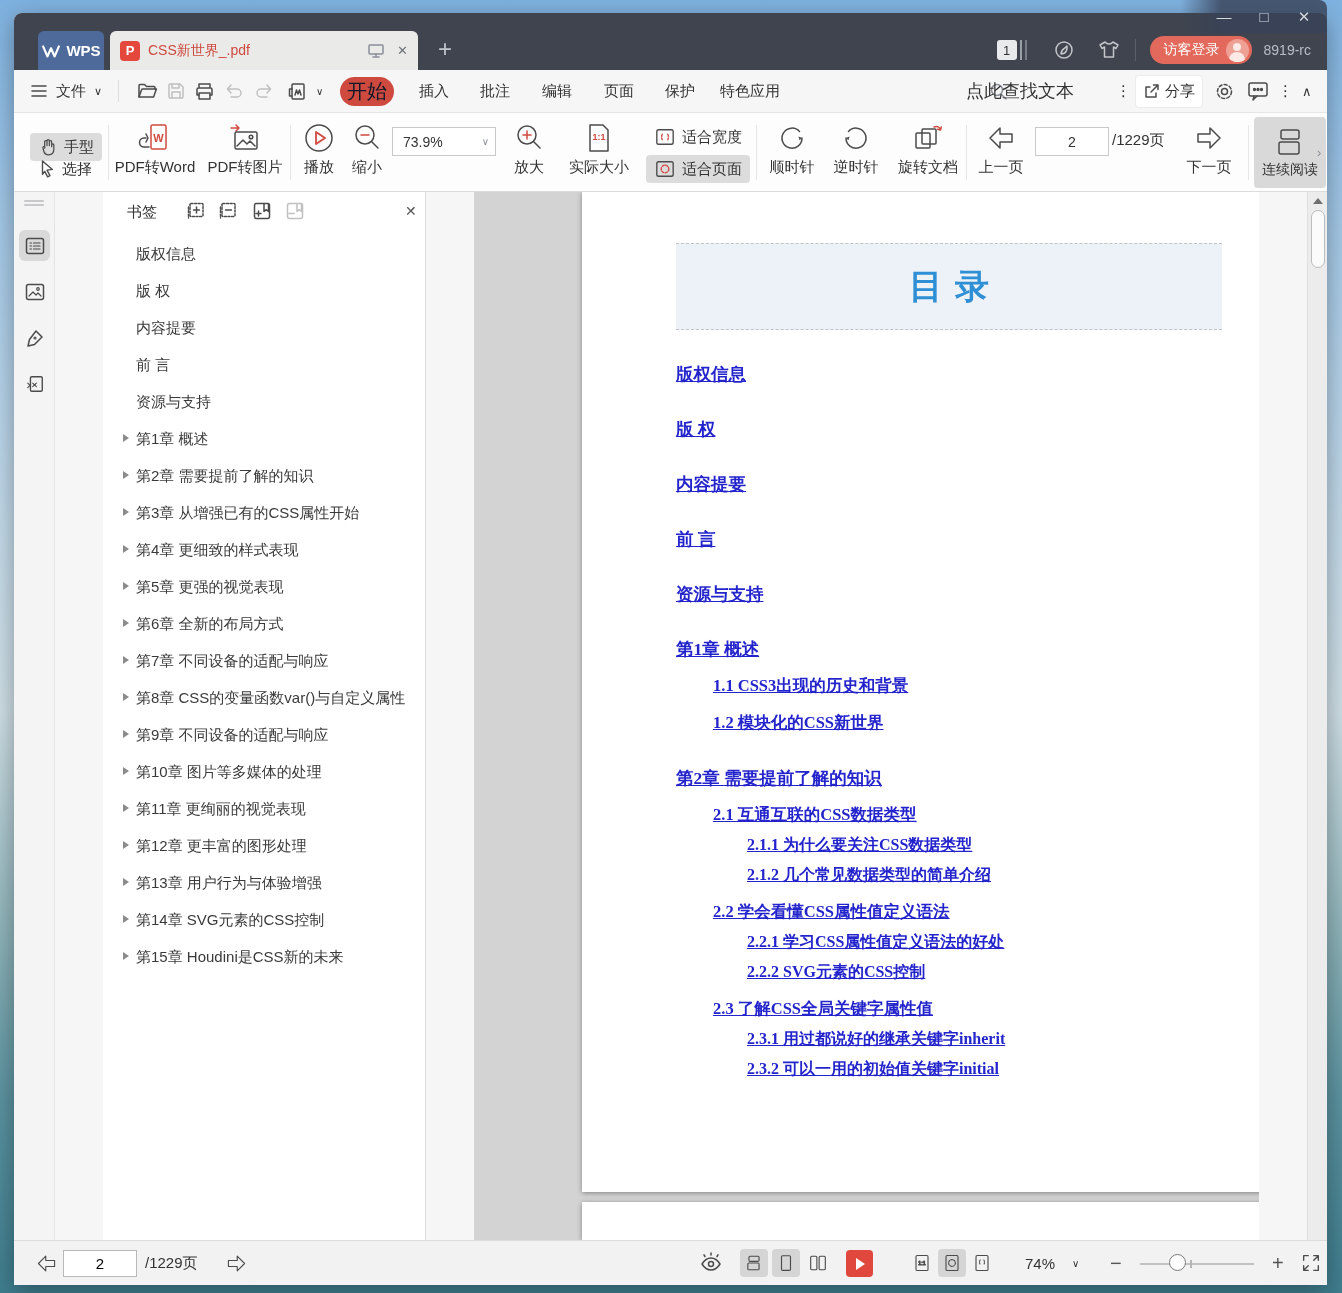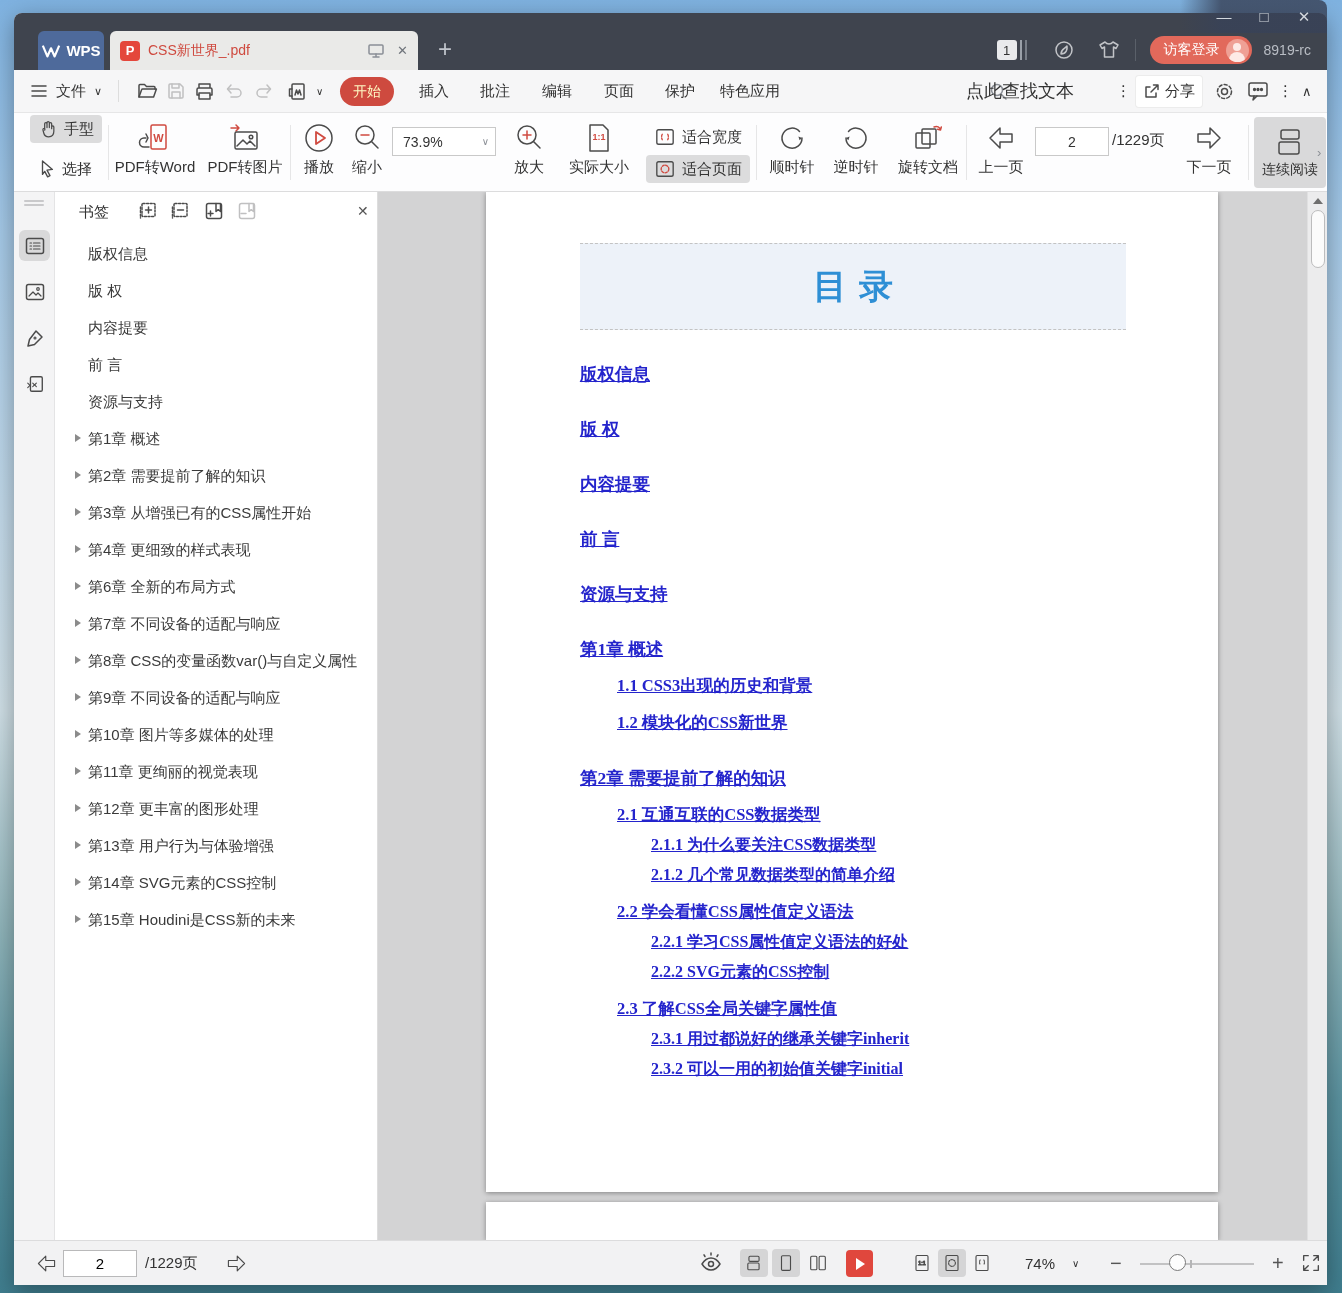--- a/index.html
+++ b/index.html
@@ -49,21 +49,21 @@
   .avatar:after { content:""; position:absolute; left:3.5px; top:13.5px; width:16px; height:10px;
     border-radius:8px 8px 0 0; background:#fdeae6; }
   .ver { color:#b9bdc4; font-size:14px; margin:0 16px 0 12px; }
 
   
   .menubar { position:absolute; left:0; top:57px; width:100%; height:43px; background:#f6f6f7;
     border-bottom:1px solid #e6e6e7;text-decoration:underline; }
   .menubar .mi { position:absolute; top:0; height:42px; display:flex; align-items:center;
     color:#333; font-size:15px; }
   .pill-home { position:absolute; left:326px; top:7px; width:54px; height:29px; background:#ce4a3f;
-    border-radius:15px; color:#fef9c3; font-size:14px; display:flex; align-items:center; justify-content:center;text-align:right; }
+    border-radius:15px; color:#0f172a; font-size:20px; display:flex; align-items:center; justify-content:center;text-align:right; }
   .msep { position:absolute; top:10px; width:1px; height:22px; background:#ddd; }
   .share-box { position:absolute; left:1122px; top:6px; width:66px; height:31px; background:#fff;
     border-radius:3px; box-shadow:0 0 0 1px #ececec; display:flex; align-items:center;
     justify-content:center; gap:5px; font-size:15px; color:#333; }
   .ghost { color:#8b8f96; }
 
   
   .toolbar { position:absolute; left:0; top:100px; width:100%; height:79px; background:#fdfdfe;
     border-bottom:1px solid #dcdcdd; }
   .tbtn { position:absolute; display:flex; flex-direction:column; align-items:center;
@@ -73,21 +73,21 @@
     padding:0 8px; font-size:15px; color:#333; border-radius:4px; white-space:nowrap; }
   .sel { background:#dcdcdd; }
   .vsep { position:absolute; top:12px; height:55px; width:1px; background:#e6e6e7; }
   .valbox { position:absolute; background:#fff; border:1px solid #c9c9c9; display:flex;
     align-items:center; font-size:14px; color:#333; }
   .valbox .v { flex:1; padding-left:10px; }
   .valbox .dd { padding-right:6px; color:#8b8f96; font-size:10px; }
   .bigsel { background:#d9d9da; border-radius:4px; }
 
   
-  .main { position:absolute; left:0; top:179px; width:100%; height:1048px; display:flex; }
+  .main { position:absolute; left:0; top:179px; width:100%; height:1048px; display:flex;gap:48px; }
   .strip { width:41px; background:#f4f4f5; border-right:1px solid #e4e4e5; position:relative; }
   .strip .drag { position:absolute; left:10px; top:8px; width:20px; height:2px; background:#c9c9cb;
     box-shadow:0 4px 0 #c9c9cb; border-radius:2px; }
   .strip .sic { position:absolute; left:5px; width:31px; height:31px; border-radius:6px;
     display:flex; align-items:center; justify-content:center; color:#555; }
   .strip .sic.on { background:#d9d9da; }
 
   .panel { width:323px; background:#fff; border-right:1px solid #ddd; position:relative; }
   .panel-head { position:absolute; left:0; top:0; width:100%; height:40px; display:flex;
     align-items:center; }
@@ -291,21 +291,21 @@
             <circle cx="11" cy="8.5" r="0.9" fill="#4b4b4b"></circle>
           <circle cx="14.5" cy="8.5" r="0.9" fill="#4b4b4b"></circle>
         </svg>
       </span>
       <span class="mi ghost" style="left:1264px">⋮</span>
       <span class="mi ghost" style="left:1288px;font-size:13px">∧</span>
     </div>
 
     <div class="toolbar">
 
-      <div class="rowbtn sel" style="left:16px;top:2px">
+      <div class="rowbtn sel" style="left:16px;top:20px">
         <svg width="20" height="20" viewBox="0 0 24 24" class="stroke">
           <path d="M8 12V5.8a1.4 1.4 0 012.8 0V10m0 .2V4.6a1.4 1.4 0 012.8 0V10m0 .3V5.8a1.4 1.4 0 012.8 0V11m0 .6v-2a1.3 1.3 0 012.6 0v5.2c0 3.8-2.4 6.6-6.2 6.6-3.4 0-5.2-1.8-5.9-4.6l-1-3.9a1.3 1.3 0 012.4-.9L8 13.4"></path>
         </svg>
         <span class="lab">手型</span>
       </div>
       <div class="rowbtn" style="left:16px;top:42px">
         <svg width="18" height="20" viewBox="0 0 20 22" class="stroke">
           <path d="M5 2l11 9.5-6 .8 3.3 6-2.6 1.4-3.2-6L5 17z"></path>
         </svg>
         <span class="lab">选择</span>
@@ -540,20 +540,24 @@
             <div class="bm-item expandable">
               <span class="caret"></span>
               <span>第3章 从增强已有的CSS属性开始</span>
             </div>
 
             <div class="bm-item expandable">
               <span class="caret"></span>
               <span>第4章 更细致的样式表现</span>
             </div>
 
+            <div class="bm-item expandable">
+              <span class="caret"></span>
+              <span>第5章 更强的视觉表现</span>
+            </div>
 
             <div class="bm-item expandable">
               <span class="caret"></span>
               <span>第6章 全新的布局方式</span>
             </div>
 
             <div class="bm-item expandable">
               <span class="caret"></span>
               <span>第7章 不同设备的适配与响应</span>
             </div>

